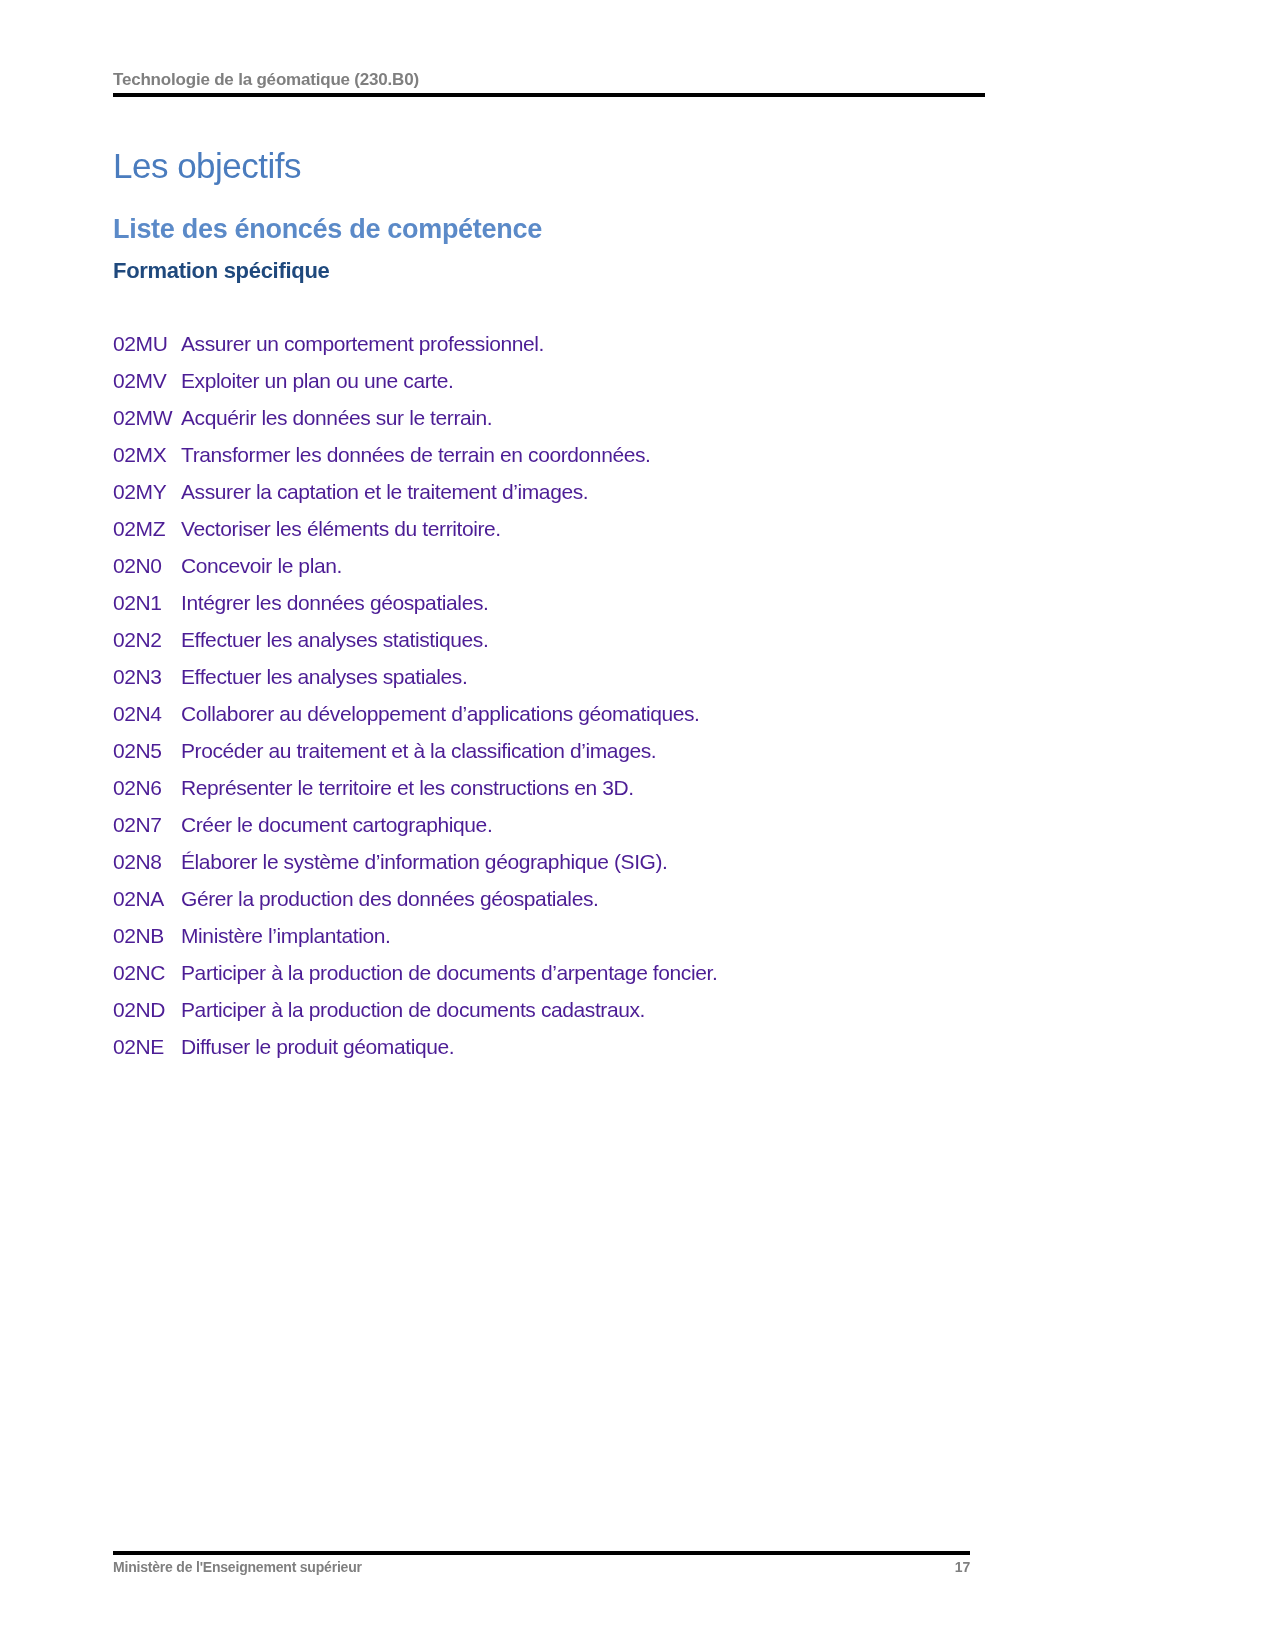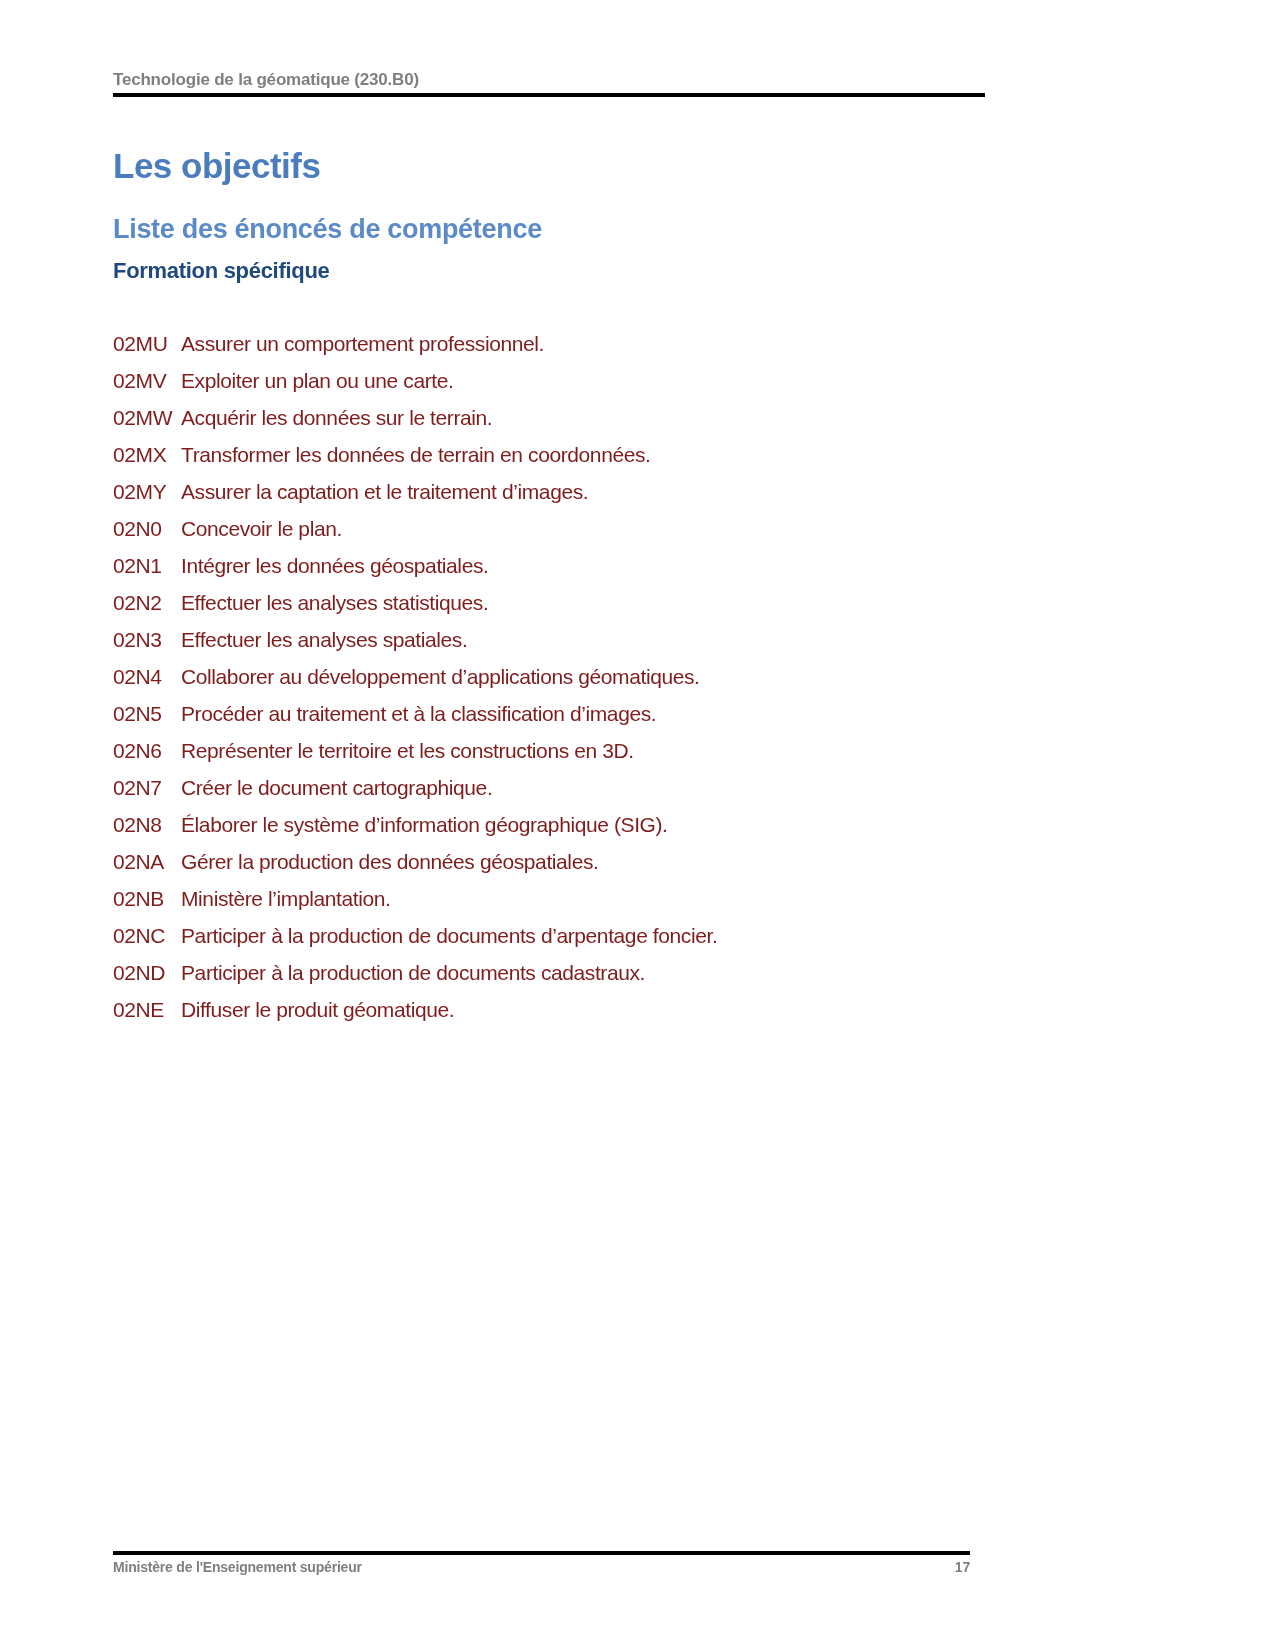--- a/index.html
+++ b/index.html
@@ -46,21 +46,21 @@
   .page-body {
     position: absolute;
     top: 97px;
     left: 113px;
     right: 112px;
   }
   h1.doc-title {
     margin-top: 49px;
     font-size: 35px;
     line-height: 40px;
-    font-weight: bold;
+    font-weight: normal;
     color: var(--title-blue);
     letter-spacing: -0.5px;
   }
   h2.doc-subtitle {
     margin-top: 27px;
     font-size: 27px;
     line-height: 33px;
     font-weight: bold;
     color: var(--subtitle-blue);
     letter-spacing: -0.3px;
@@ -76,21 +76,21 @@
   ul.competency-list {
     list-style: none;
     margin-top: 40px;
   }
   .comp-row {
     display: flex;
     align-items: baseline;
     height: 37px;
     line-height: 37px;
     font-size: 21px;
-    color: #7f1d1d;
+    color: #4c1d95;
     letter-spacing: -0.4px;
   }
   .comp-code {
     flex: 0 0 68px;
     width: 68px;
   }
   .comp-label {
     flex: 1 1 auto;
   }
   
@@ -146,20 +146,24 @@
         </li>
         <li class="comp-row">
           <span class="comp-code">02MX</span>
           <span class="comp-label">Transformer les données de terrain en coordonnées.</span>
         </li>
         <li class="comp-row">
           <span class="comp-code">02MY</span>
           <span class="comp-label">Assurer la captation et le traitement d’images.</span>
         </li>
         <li class="comp-row">
+          <span class="comp-code">02MZ</span>
+          <span class="comp-label">Vectoriser les éléments du territoire.</span>
+        </li>
+        <li class="comp-row">
           <span class="comp-code">02N0</span>
           <span class="comp-label">Concevoir le plan.</span>
         </li>
         <li class="comp-row">
           <span class="comp-code">02N1</span>
           <span class="comp-label">Intégrer les données géospatiales.</span>
         </li>
         <li class="comp-row">
           <span class="comp-code">02N2</span>
           <span class="comp-label">Effectuer les analyses statistiques.</span>

